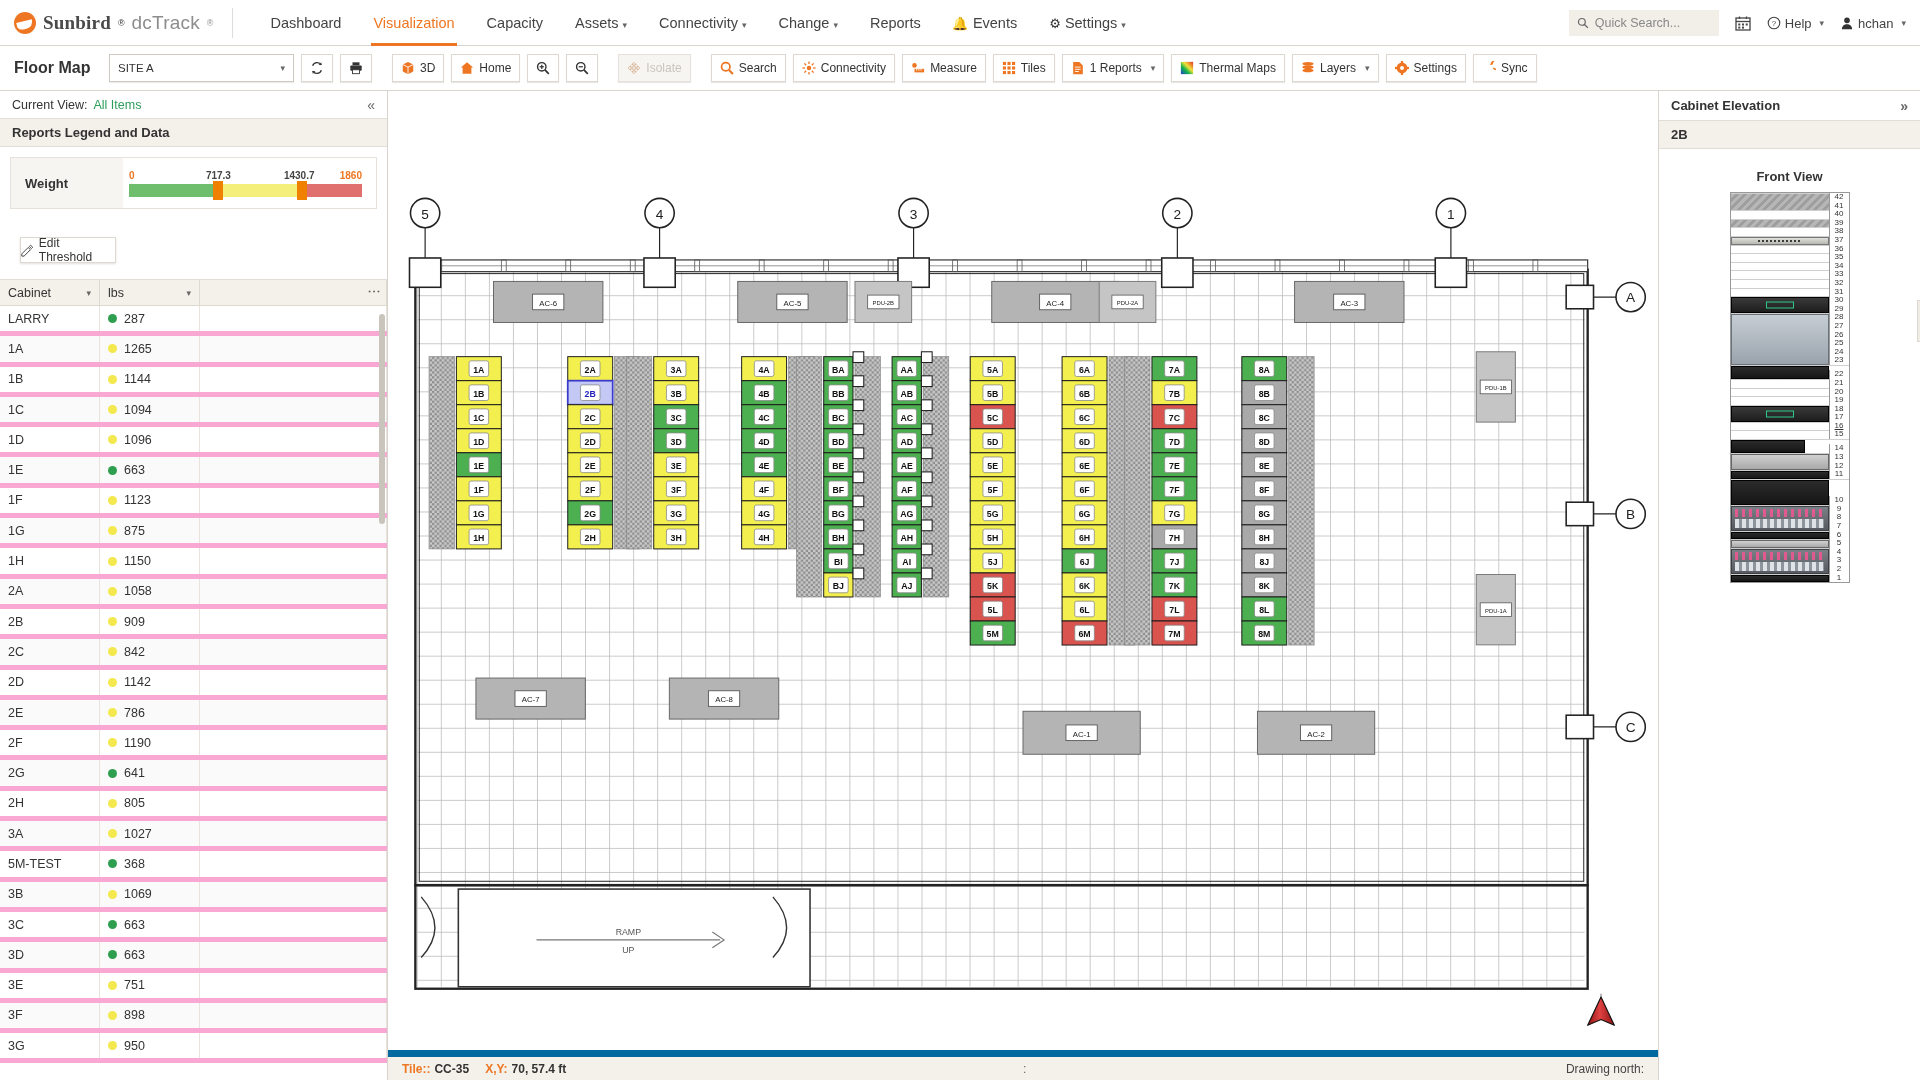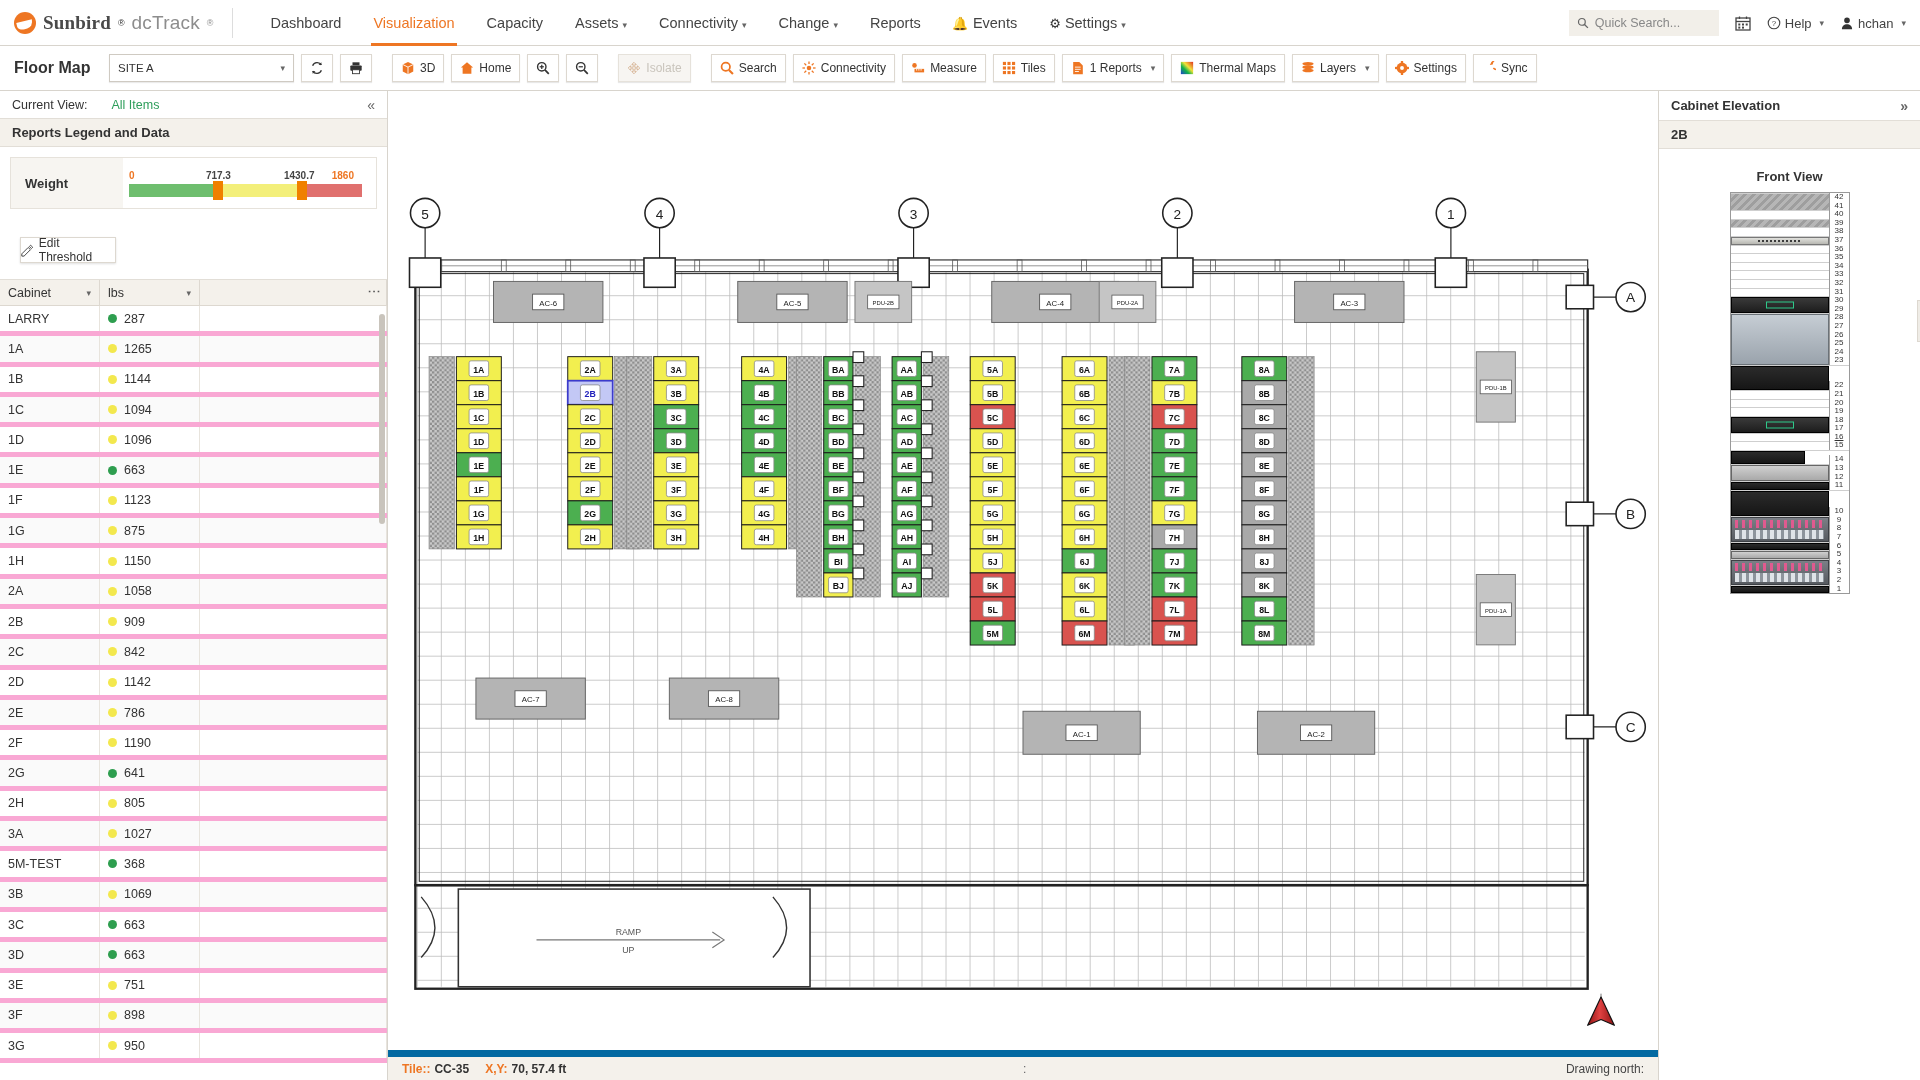--- a/index.html
+++ b/index.html
@@ -49,21 +49,21 @@
 
   
   .body { display:flex; height:calc(1080px - 91px); }
   .left { width:388px; border-right:1px solid #d8d4cd; display:flex; flex-direction:column;
     background:#fff; }
   .center { flex:1; position:relative; background:#fff; display:flex; flex-direction:column; }
   .right { width:262px; border-left:1px solid #d8d4cd; background:#fff; }
 
   .curview { height:28px; border-bottom:1px solid #e2ded7; display:flex; align-items:center;
     padding:0 12px; font-size:12.5px; justify-content:space-between; }
-  .curview .val { color:#2e9e5b; margin-left:24px; }
+  .curview .val { color:#2e9e5b; margin-left:6px; }
   .collapse { color:#666; cursor:pointer; font-size:14px; }
   .panelhdr { height:28px; background:#f4f1eb; border-bottom:1px solid #e2ded7;
     display:flex; align-items:center; padding:0 12px; font-size:13px; font-weight:bold; color:#333; }
 
   .legendbox { margin:10px 10px 0 10px; border:1px solid #e6e2db; background:#fff;
     display:flex; align-items:center; height:52px; }
   .legend-label { width:112px; background:#f7f5f1; height:100%; display:flex; align-items:center;
     padding-left:14px; font-weight:bold; font-size:13px; }
   .legend-scale { flex:1; padding:0 14px 0 6px; position:relative; }
   .scale-nums { position:relative; height:14px; font-size:10px; font-weight:bold; }
@@ -380,21 +380,21 @@
     </div>
     <div class="panelhdr">Reports Legend and Data</div>
 
     <div class="legendbox">
       <div class="legend-label">Weight</div>
       <div class="legend-scale">
         <div class="scale-nums">
           <span class="end" style="left:0">0</span>
           <span class="mid" style="left:33%">717.3</span>
           <span class="mid" style="left:66.5%">1430.7</span>
-          <span class="end" style="right:8px">1860</span>
+          <span class="end" style="right:0">1860</span>
         </div>
         <div class="scale-bar">
           <div class="g" style="width:38%"></div>
           <div class="y" style="width:36%"></div>
           <div class="r" style="width:26%"></div>
           <div class="handle" style="left:36%"></div>
           <div class="handle" style="left:72%"></div>
         </div>
       </div>
     </div>
@@ -1495,21 +1495,21 @@
           <div style="display: flex; flex-direction: column-reverse;">
             <div class="unum">20</div>
           </div>
         </div>
         <div class="urow" style="height: 8.6px;">
           <div class="ucell "></div>
           <div style="display: flex; flex-direction: column-reverse;">
             <div class="unum">21</div>
           </div>
         </div>
-        <div class="urow" style="height: 25px;">
+        <div class="urow" style="height: 14px;">
           <div class="ucell dev-dark"></div>
           <div style="display: flex; flex-direction: column-reverse;">
             <div class="unum">22</div>
           </div>
         </div>
         <div class="urow" style="height: 51.6px;">
           <div class="ucell dev-blade"></div>
           <div style="display: flex; flex-direction: column-reverse;">
             <div class="unum">23</div>
             <div class="unum">24</div>

